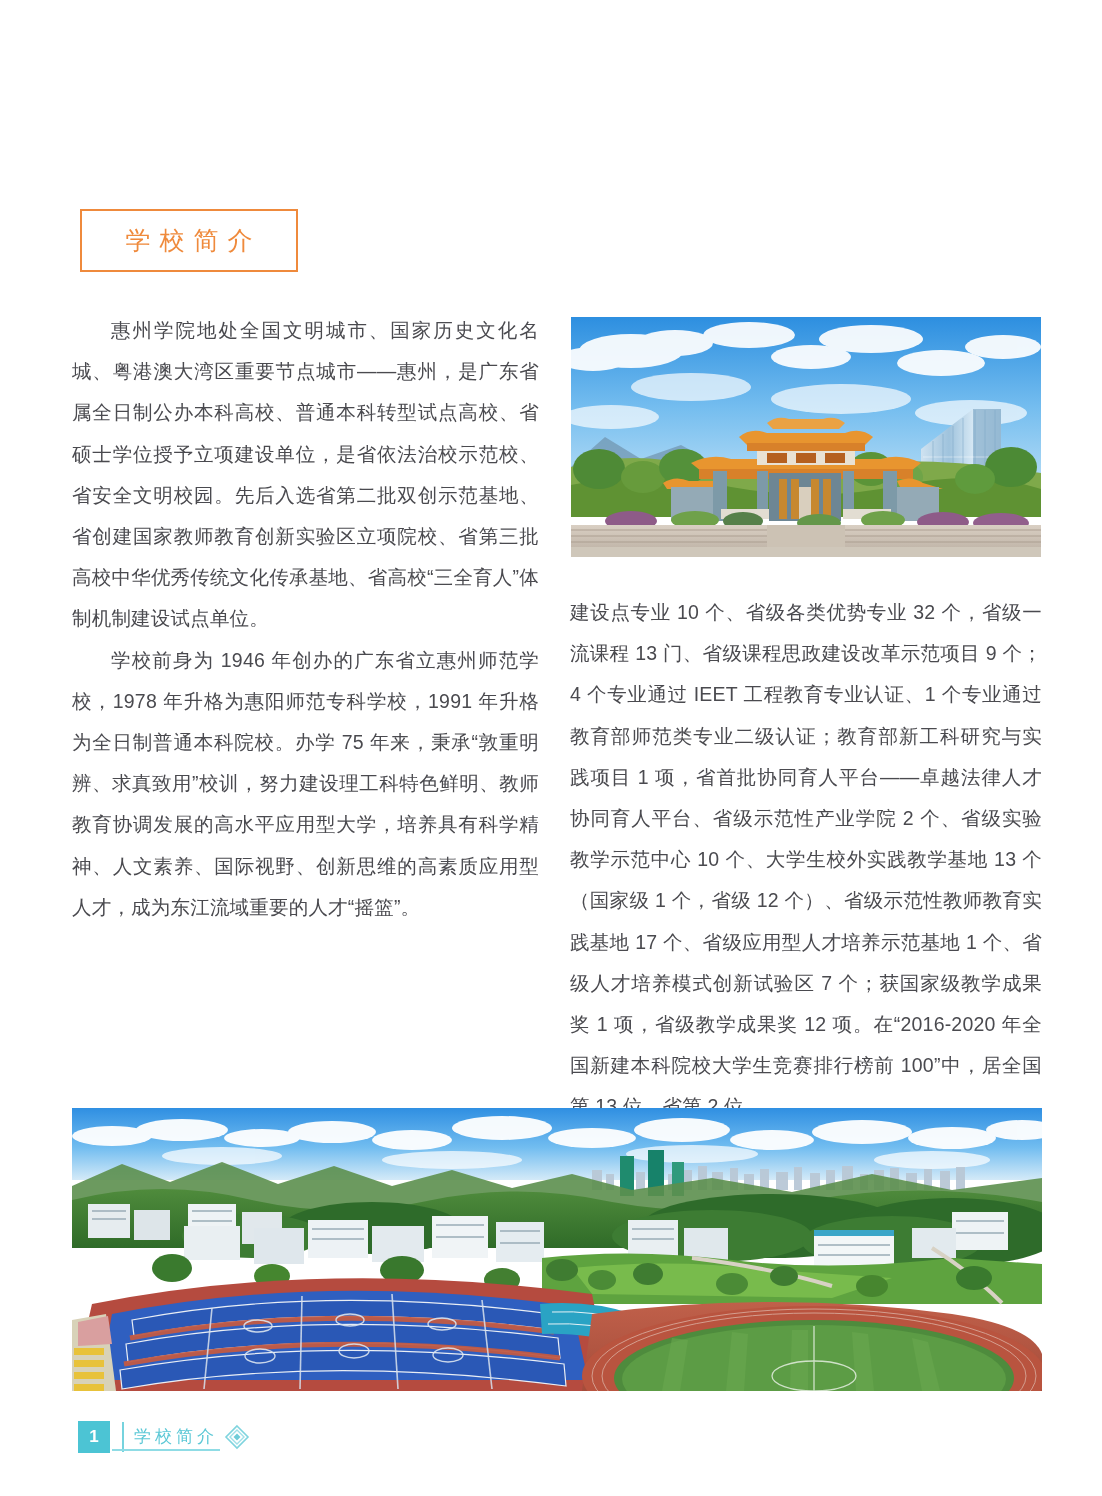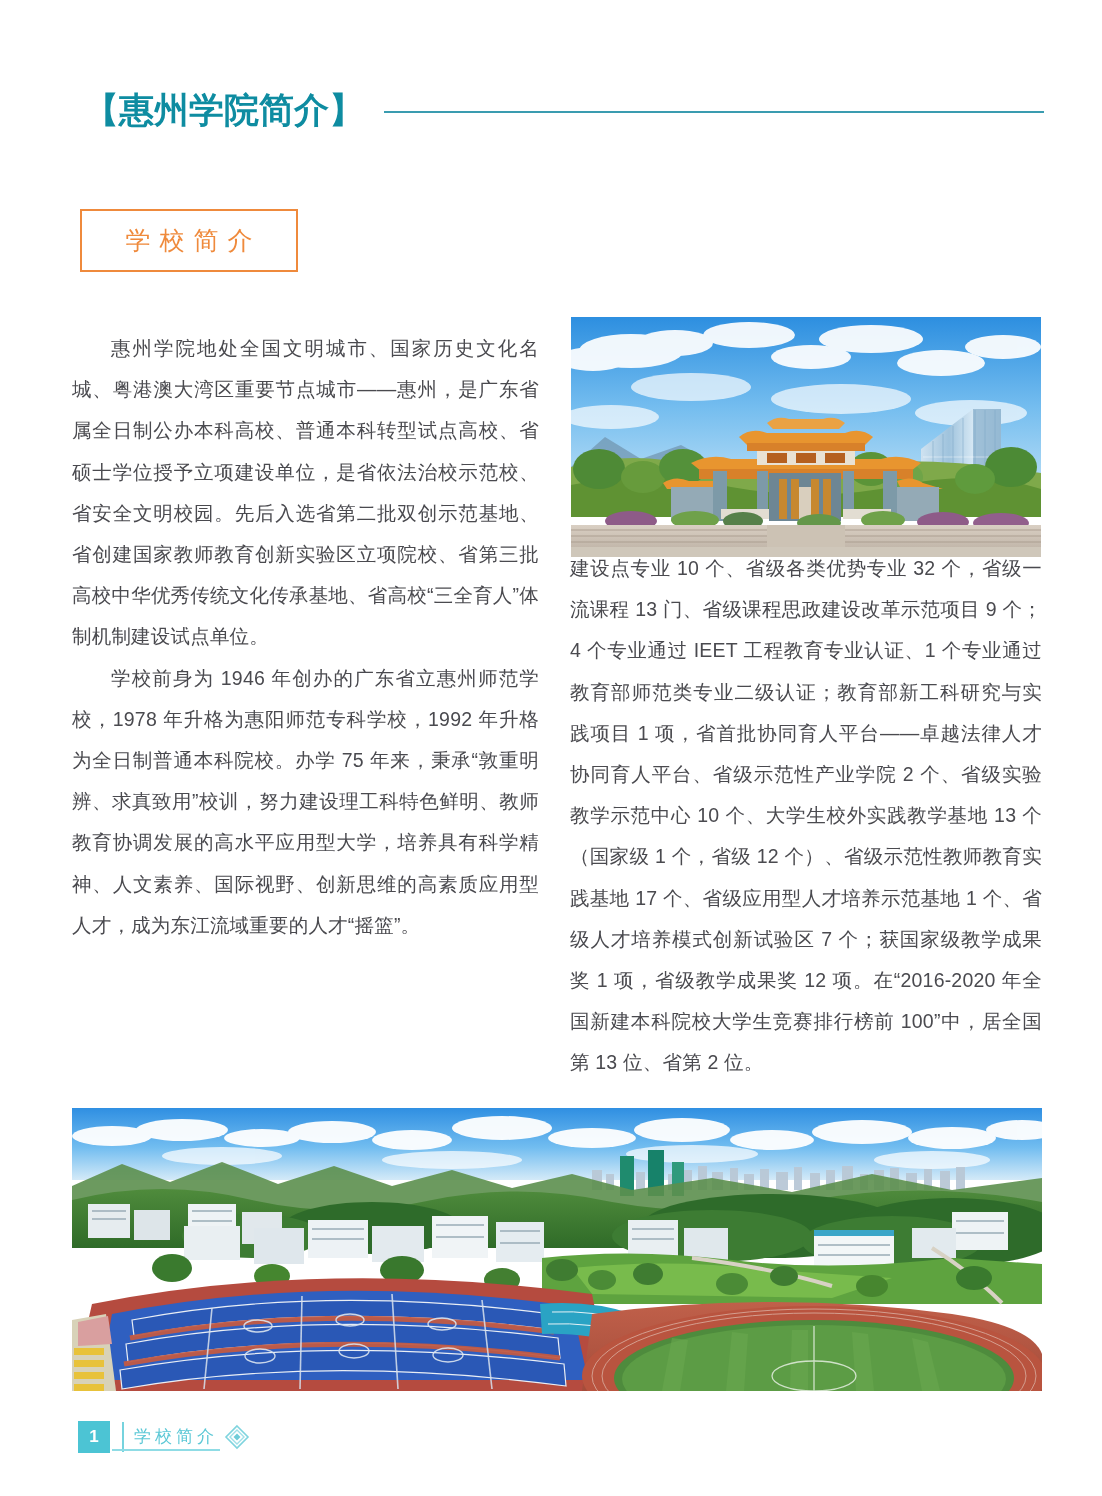--- a/index.html
+++ b/index.html
@@ -62,27 +62,27 @@
     color: #ef8a3c;
     letter-spacing: 9px;
     text-indent: 9px;
     font-weight: 500;
   }
 
   
   .col-left {
     position: absolute;
     left: 72px;
-    top: 328px;
+    top: 310px;
     width: 467px;
   }
   .col-right {
     position: absolute;
     left: 570px;
-    top: 548px;
+    top: 592px;
     width: 472px;
   }
   .body-text p {
     font-size: 19.5px;
     line-height: 41.2px;
     color: #4a4a4f;
     text-align: justify;
     text-justify: inter-ideograph;
     text-indent: 2em;
     letter-spacing: 0.2px;
@@ -155,32 +155,28 @@
     display: flex;
     align-items: center;
     justify-content: center;
   }
 </style>
 </head>
 <body>
 
 <div class="page">
 
-  <div class="header">
-    <div class="page-title">【惠州学院简介】</div>
-    <div class="title-rule"></div>
-  </div>
 
   <div class="section-badge">
     <span class="section-badge-label">学校简介</span>
   </div>
 
   <div class="col-left body-text">
     <p>惠州学院地处全国文明城市、国家历史文化名城、粤港澳大湾区重要节点城市——惠州，是广东省属全日制公办本科高校、普通本科转型试点高校、省硕士学位授予立项建设单位，是省依法治校示范校、省安全文明校园。先后入选省第二批双创示范基地、省创建国家教师教育创新实验区立项院校、省第三批高校中华优秀传统文化传承基地、省高校“三全育人”体制机制建设试点单位。</p>
-    <p>学校前身为 1946 年创办的广东省立惠州师范学校，1978 年升格为惠阳师范专科学校，1992 年升格为全日制普通本科院校。办学 75 年来，秉承“敦重明辨、求真致用”校训，努力建设理工科特色鲜明、教师教育协调发展的高水平应用型大学，培养具有科学精神、人文素养、国际视野、创新思维的高素质应用型人才，成为东江流域重要的人才“摇篮”。</p>
+    <p>学校前身为 1946 年创办的广东省立惠州师范学校，1978 年升格为惠阳师范专科学校，1991 年升格为全日制普通本科院校。办学 75 年来，秉承“敦重明辨、求真致用”校训，努力建设理工科特色鲜明、教师教育协调发展的高水平应用型大学，培养具有科学精神、人文素养、国际视野、创新思维的高素质应用型人才，成为东江流域重要的人才“摇篮”。</p>
   </div>
 
   <div class="col-right body-text">
     <p style="text-indent:0;">建设点专业 10 个、省级各类优势专业 32 个，省级一流课程 13 门、省级课程思政建设改革示范项目 9 个；4 个专业通过 IEET 工程教育专业认证、1 个专业通过教育部师范类专业二级认证；教育部新工科研究与实践项目 1 项，省首批协同育人平台——卓越法律人才协同育人平台、省级示范性产业学院 2 个、省级实验教学示范中心 10 个、大学生校外实践教学基地 13 个（国家级 1 个，省级 12 个）、省级示范性教师教育实践基地 17 个、省级应用型人才培养示范基地 1 个、省级人才培养模式创新试验区 7 个；获国家级教学成果奖 1 项，省级教学成果奖 12 项。在“2016-2020 年全国新建本科院校大学生竞赛排行榜前 100”中，居全国第 13 位、省第 2 位。</p>
   </div>
 
   <div class="photo-gate">
     <svg viewBox="0 0 470 240" preserveAspectRatio="none" aria-hidden="true">
       <defs>
         <linearGradient id="skyG" x1="0" y1="0" x2="0" y2="1">

